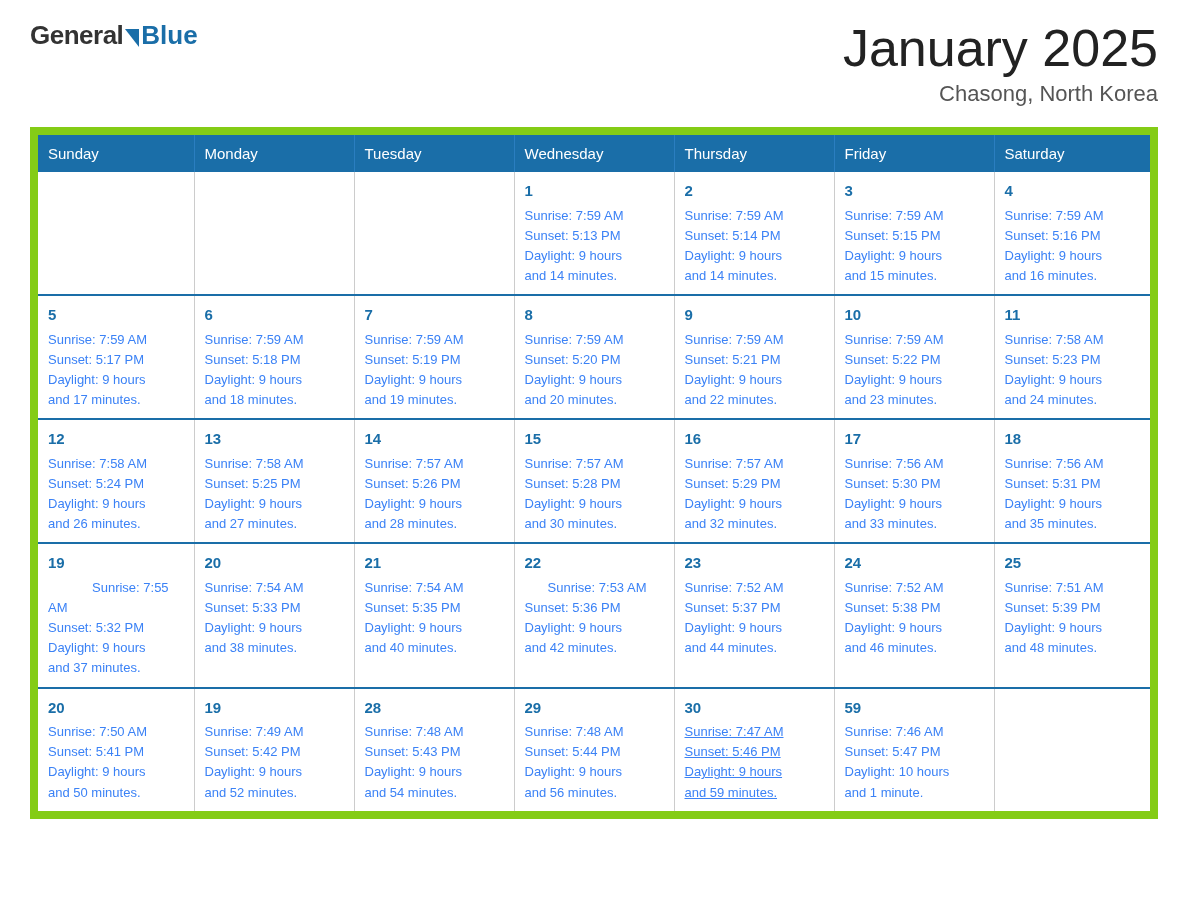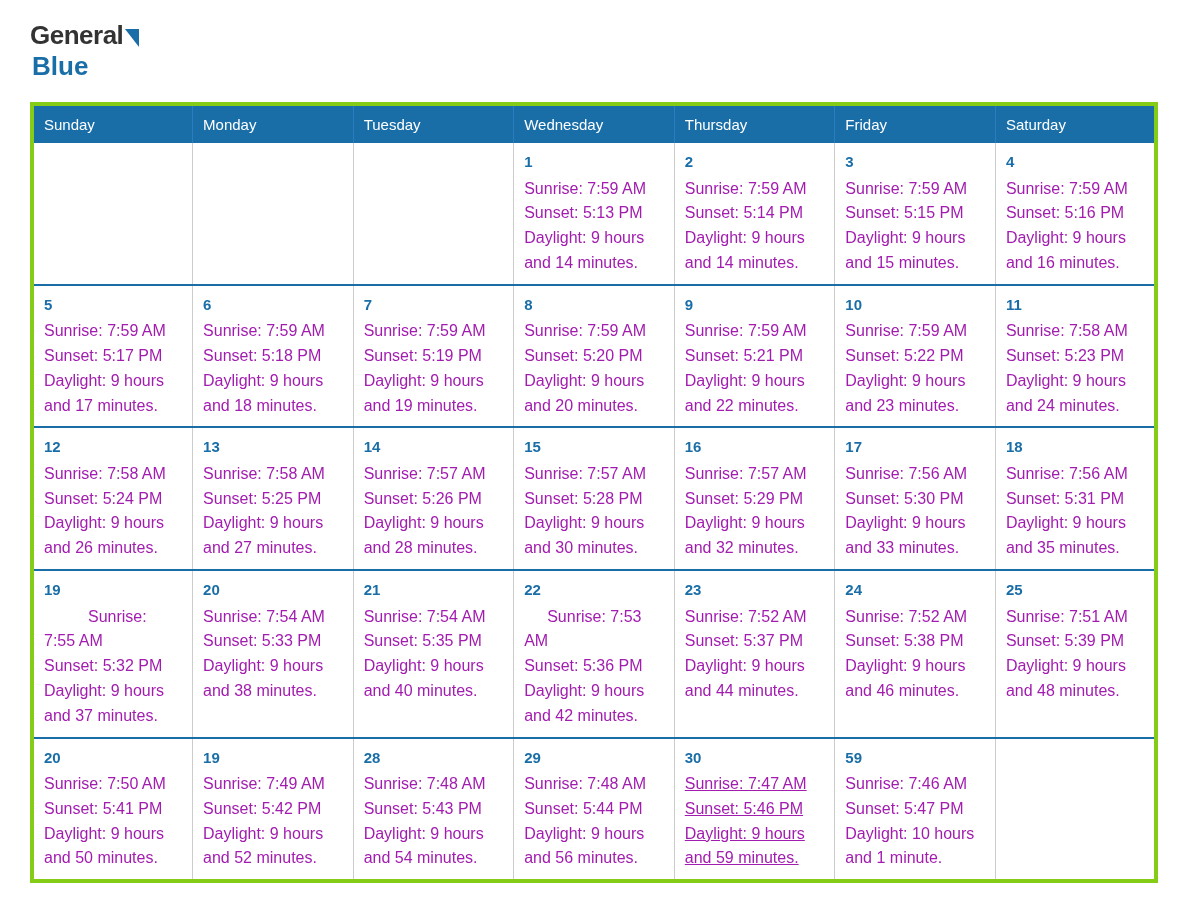--- a/index.html
+++ b/index.html
@@ -11,21 +11,21 @@
       padding: 20px 30px;
     }
     .header {
       display: flex;
       justify-content: space-between;
       align-items: flex-start;
       margin-bottom: 20px;
     }
     .logo {
       display: flex;
-      flex-direction: column;
+      flex-direction: row;
       align-items: flex-start;
     }
     .logo-top {
       display: flex;
       align-items: center;
     }
     .logo-general {
       font-size: 26px;
       font-weight: bold;
       color: #333;
@@ -56,21 +56,21 @@
       line-height: 1.1;
     }
     .calendar-subtitle {
       font-size: 22px;
       color: #555;
       margin-top: 4px;
     }
     table {
       width: 100%;
       border-collapse: collapse;
-      border: 4px solid #84cc16;
+      border: 8px solid #84cc16;
     }
     thead tr th {
       background-color: #1a6ea8;
       color: #fff;
       text-align: left;
       padding: 10px 10px;
       font-size: 15px;
       font-weight: normal;
       border-right: 1px solid #2a7ec0;
     }
@@ -97,38 +97,42 @@
       border-right: none;
     }
     .day-number {
       font-size: 15px;
       font-weight: bold;
       color: #1a6ea8;
       display: block;
       margin-bottom: 3px;
     }
     .day-info {
-      font-size: 16px;
-      color: #a21caf;
+      font-size: 13px;
+      color: #3b82f6;
       line-height: 1.55;
     }
     .empty-cell {
       background: #fff;
     }
   </style>
 </head>
 <body>
 
 <div class="header">
   <div class="logo">
     <div class="logo-top">
       <span class="logo-general">General</span>
       <div class="logo-arrow"></div>
     </div>
     <span class="logo-blue">Blue</span>
+  </div>
+  <div class="title-section">
+    <div class="calendar-title">January 2025</div>
+    <div class="calendar-subtitle">Chasong, North Korea</div>
   </div>
 </div>
 
 <table>
   <thead>
     <tr>
     <th>Sunday</th>
         <th>Monday</th>
         <th>Tuesday</th>
         <th>Wednesday</th>

